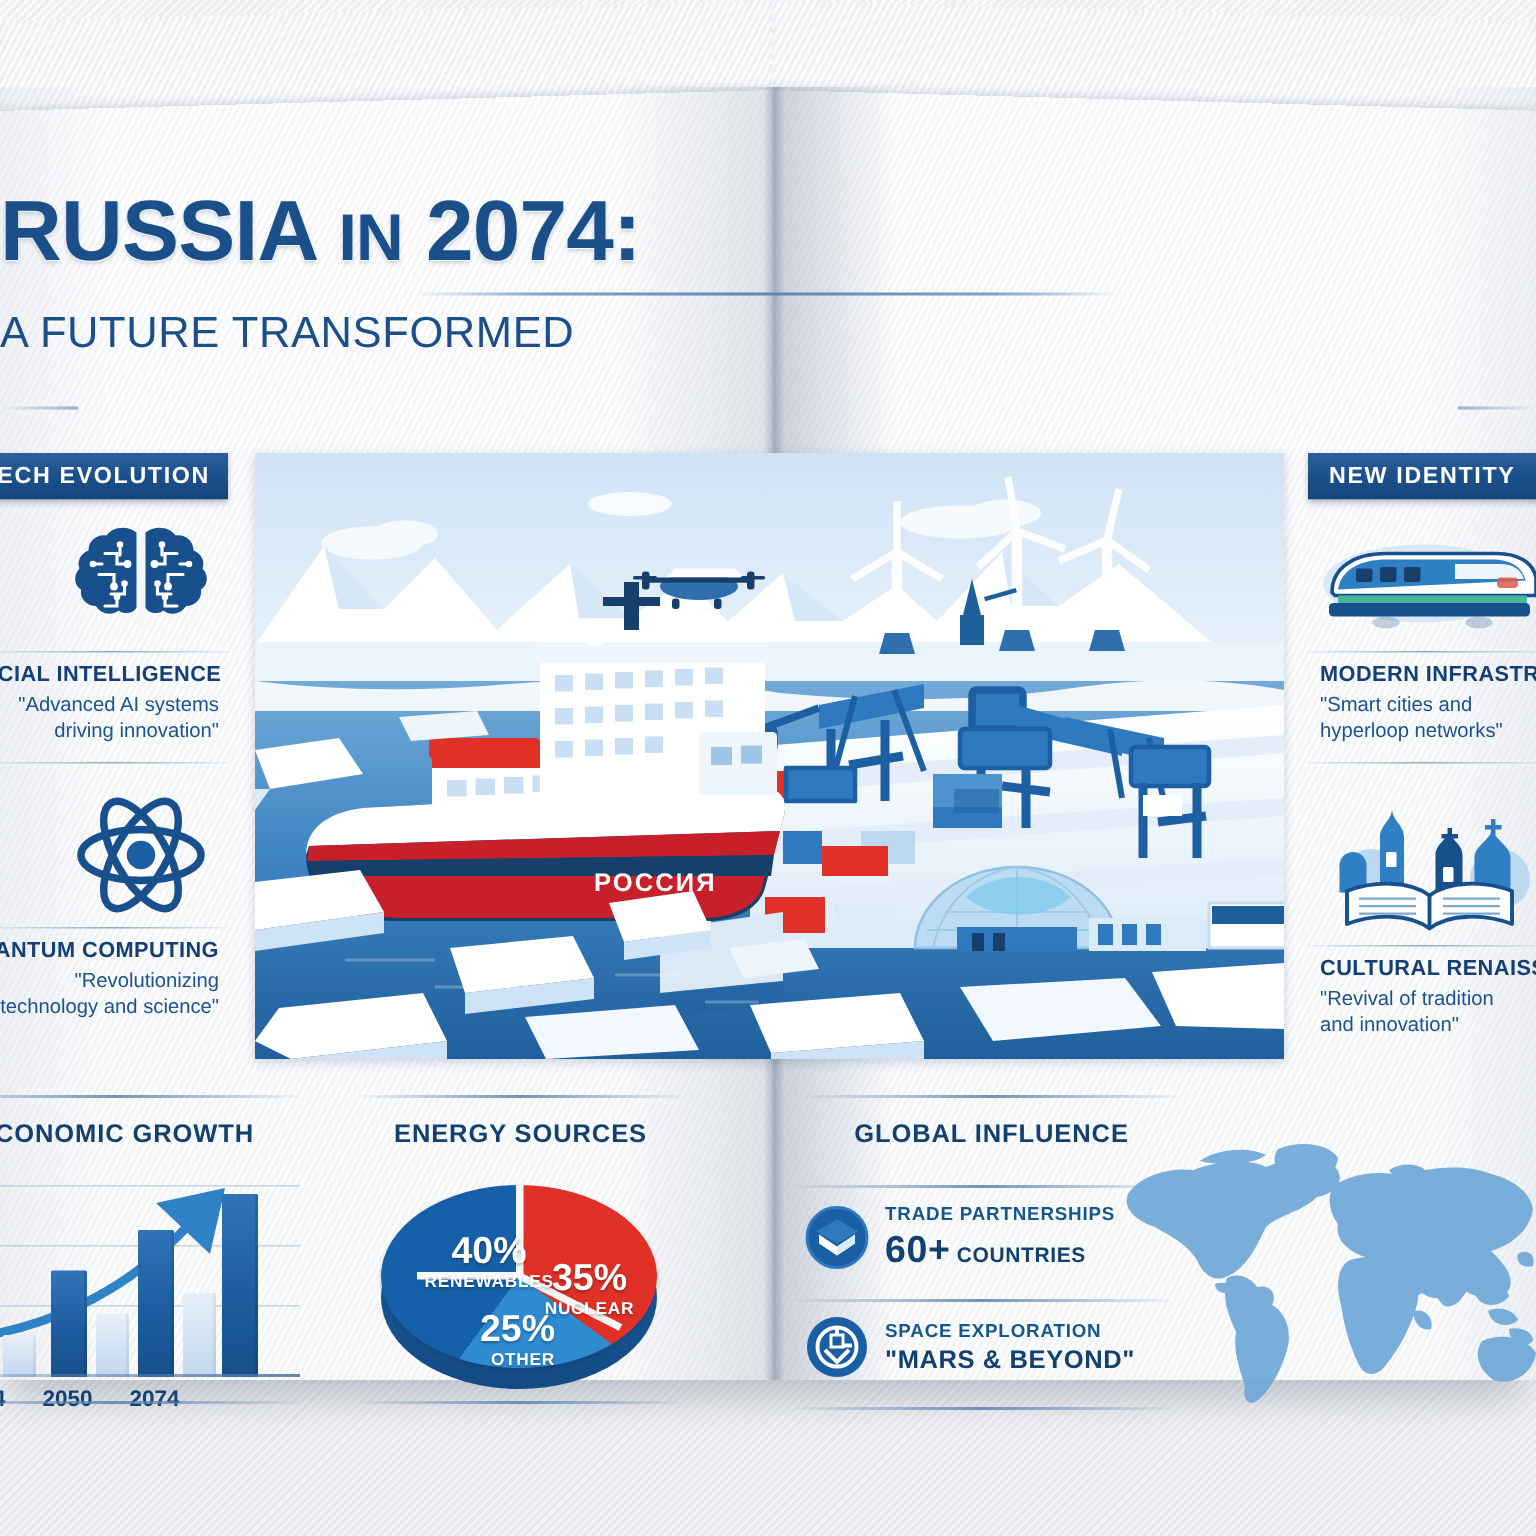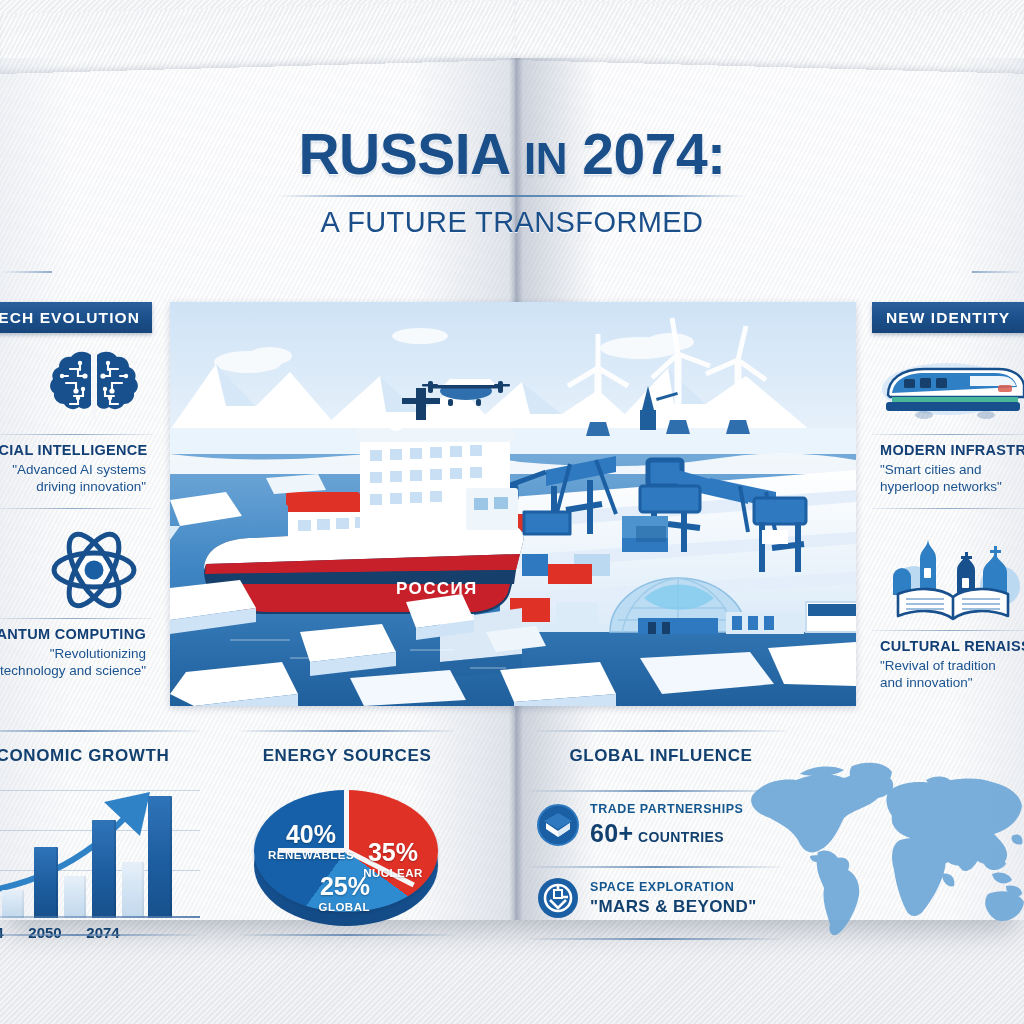--- a/index.html
+++ b/index.html
@@ -37,21 +37,21 @@
   #fold-left, #fold-right {
     position: absolute; top: -58px; height: 60px;
     background:
       repeating-linear-gradient(118deg, rgba(255,255,255,0.8) 0 2px, rgba(238,240,243,0.8) 2px 4px),
       linear-gradient(180deg, #e8eaee 0%, #f6f7f9 100%);
   }
   #fold-left  { left: 0;   width: 515px; transform-origin: bottom right; transform: skewY(-1.55deg); box-shadow: inset 0 -6px 8px -6px rgba(90,104,128,0.35); }
   #fold-right { left: 515px; width: 509px; transform-origin: bottom left; transform: skewY(1.55deg); box-shadow: inset 0 -6px 8px -6px rgba(90,104,128,0.35); }
 
   
-  #titlewrap { position: absolute; left: 0; top: 68px; width: 1024px; text-align: center; }
+  #titlewrap { position: absolute; left: 0; top: 68px; width: 1024px; text-align: left; }
   #title {
     font-size: 57px; font-weight: 700; letter-spacing: -0.5px;
     color: #1b4f8a; line-height: 1.0;
     text-shadow: 0 1px 0 rgba(255,255,255,0.85), 0 2px 3px rgba(27,79,138,0.22);
   }
   #title .thin { font-size: 44px; }
   #title-rule {
     width: 470px; height: 2px; margin: 12px auto 9px;
     background: linear-gradient(90deg, rgba(27,79,138,0) 0%, #7fa2c6 18%, #5b86b4 50%, #7fa2c6 82%, rgba(27,79,138,0) 100%);
   }
@@ -616,31 +616,31 @@
   <div id="energy">
     <div class="sec-title" style="left:0; top:-2px; width:230px;">ENERGY SOURCES</div>
     <div id="pie-wrap">
       <div id="pie-base"></div>
       <div id="pie-top"></div>
 
       <div class="pie-gap" style="left:94px; top:8px;  width:5px;  height:62px; transform:rotate(0deg);"></div>
       <div class="pie-gap" style="left:28px; top:66px; width:66px; height:5px;"></div>
       <div class="pie-gap" style="left:96px; top:66px; width:76px; height:5px; transform:rotate(27deg); transform-origin:left center;"></div>
 
-      <div class="slice-label" style="left:18px; top:40px; width:86px;text-align:center;">
+      <div class="slice-label" style="left:33px; top:40px; width:86px;text-align:center;">
         <div class="slice-pct">40%</div>
         <div class="slice-name">RENEWABLES</div>
       </div>
       <div class="slice-label" style="left:112px; top:42px; width:62px;margin-top:16px;">
         <div class="slice-pct">35%</div>
         <div class="slice-name">NUCLEAR</div>
       </div>
       <div class="slice-label" style="left:46px; top:92px; width:74px;text-align:right;">
         <div class="slice-pct">25%</div>
-        <div class="slice-name">GLOBAL</div>
+        <div class="slice-name">OTHER</div>
       </div>
     </div>
   </div>
   <div class="sec-rule" style="left:240px; top:876px; width:214px;"></div>
 
   <div class="sec-rule" style="left:536px; top:672px; width:250px;"></div>
   <div id="global">
     <div class="sec-title" style="left:0; top:-2px; width:250px;">GLOBAL INFLUENCE</div>
     <div class="sec-rule" style="left:-6px; top:42px; width:250px;"></div>
 

